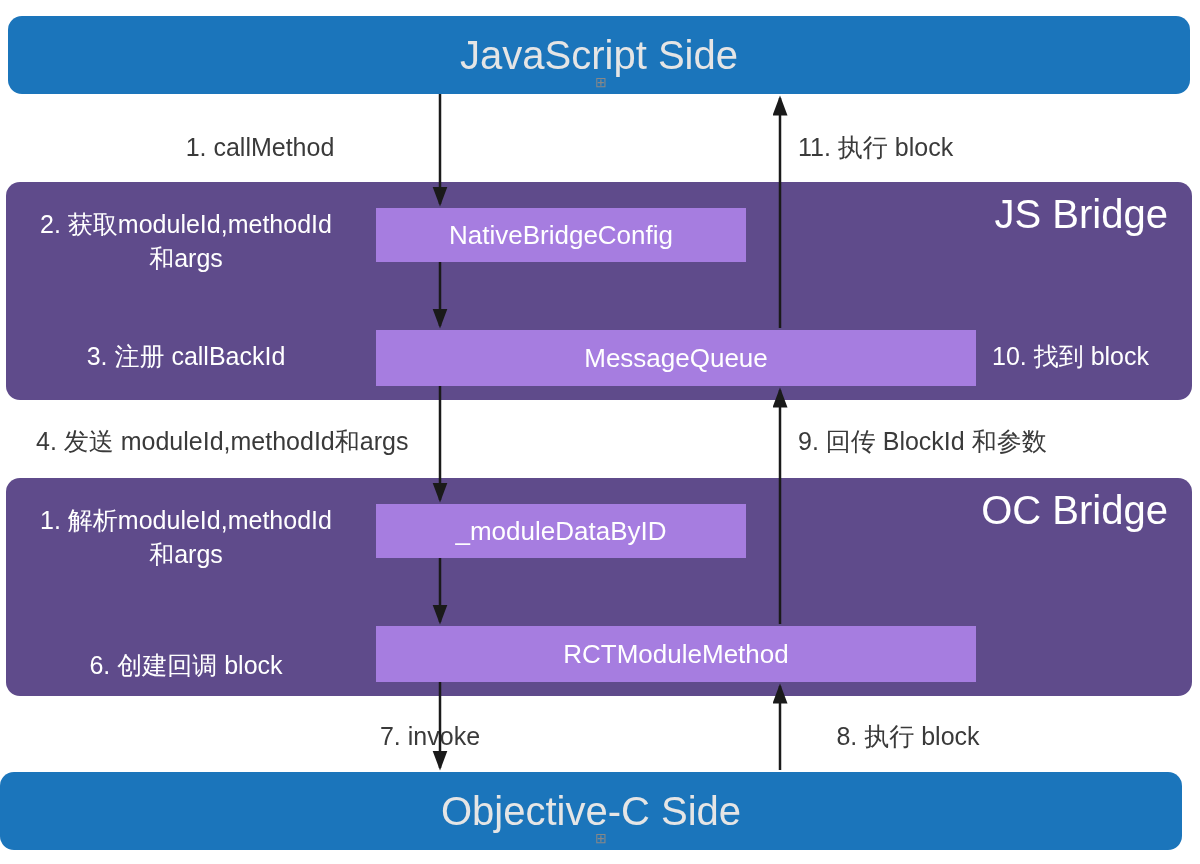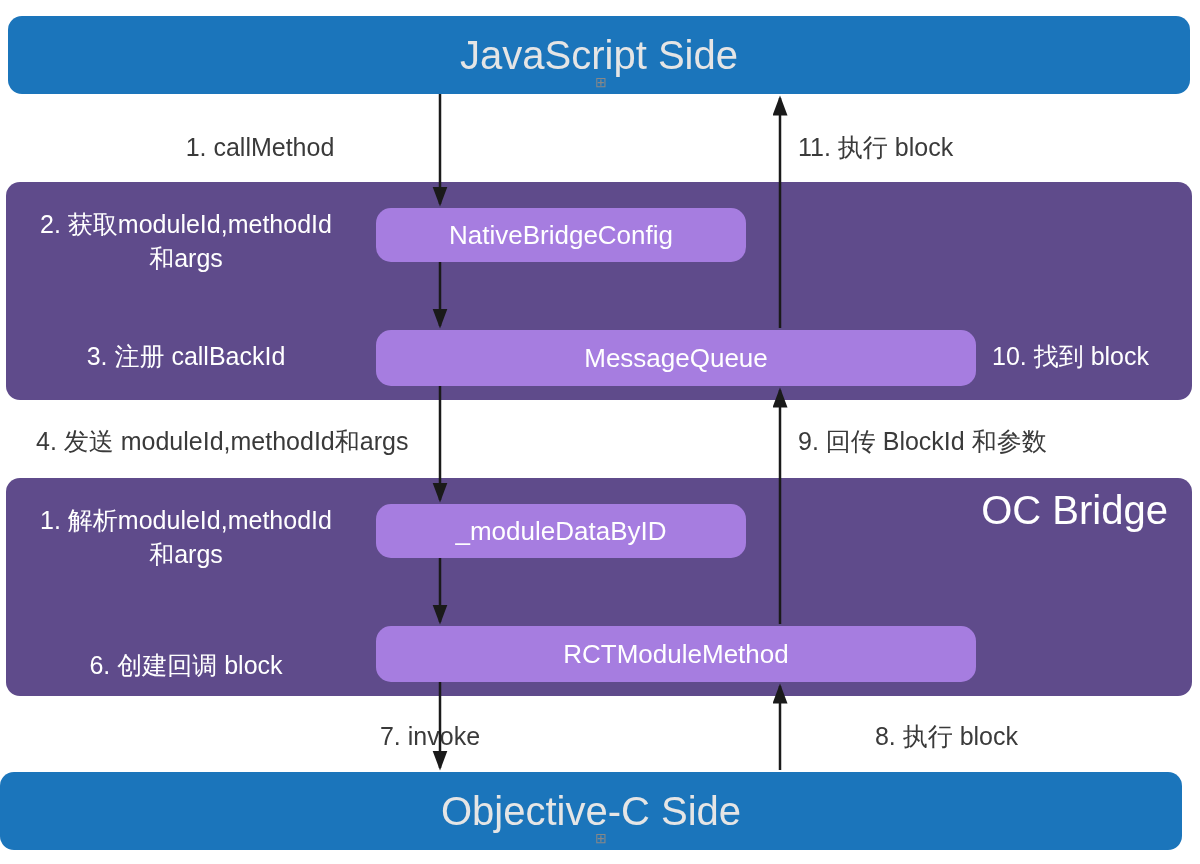--- a/index.html
+++ b/index.html
@@ -50,21 +50,20 @@
   
   .pbox {
     position:absolute;
     background:#a67de0;
     color:#fff;
     display:flex;
     align-items:center;
     justify-content:center;
     font-size:26px;
     font-weight:300;
-    border-radius:15px;
   }
   .pbox.small { left:370px; width:370px; height:54px; }
   .pbox.wide  { left:370px; width:600px; height:56px; }
 
   
   .js-box1 { top:26px; }
   .js-box2 { top:148px; }
   .oc-box1 { top:26px; }
   .oc-box2 { top:148px; }
 
@@ -96,20 +95,21 @@
 <body>
 
 <div class="canvas">
 
   <div class="bar-blue bar-top">
     <span>JavaScript Side</span>
   </div>
   <div class="glyph" style="left:595px; top:74px;">⊞</div>
 
   <div class="bridge bridge-js">
+    <div class="bridge-title">JS Bridge</div>
 
     <div class="pbox small js-box1">
       <span>NativeBridgeConfig</span>
     </div>
     <div class="pbox wide js-box2">
       <span>MessageQueue</span>
     </div>
 
     <div class="steplabel" style="left:0px; top:26px; width:360px;">
       <span>2. 获取moduleId,methodId</span><br>
@@ -132,21 +132,21 @@
     <div class="steplabel" style="left:0px; top:26px; width:360px;">
       <span>1. 解析moduleId,methodId</span><br>
       <span>和args</span>
     </div>
     <div class="steplabel" style="left:0px; top:158px; width:360px;margin-top:13px;">6. 创建回调 block</div>
   </div>
 
   <div class="steplabel dark" style="left:130px; top:131px; width:260px; text-align:center;">1. callMethod</div>
   <div class="steplabel dark" style="left:36px;  top:425px; width:420px; text-align:left;">4. 发送 moduleId,methodId和args</div>
   <div class="steplabel dark" style="left:330px; top:720px; width:200px; text-align:center;">7. invoke</div>
-  <div class="steplabel dark" style="left:798px; top:720px; width:220px; text-align:right;">8. 执行 block</div>
+  <div class="steplabel dark" style="left:798px; top:720px; width:220px; text-align:center;">8. 执行 block</div>
   <div class="steplabel dark" style="left:798px; top:425px; width:340px; text-align:left;">9. 回传 BlockId 和参数</div>
   <div class="steplabel dark" style="left:798px; top:131px; width:220px; text-align:left;">11. 执行 block</div>
 
   <div class="bar-blue bar-bot">
     <span>Objective-C Side</span>
   </div>
   <div class="glyph" style="left:595px; top:830px;">⊞</div>
 
   <svg class="overlay">
     <defs>

